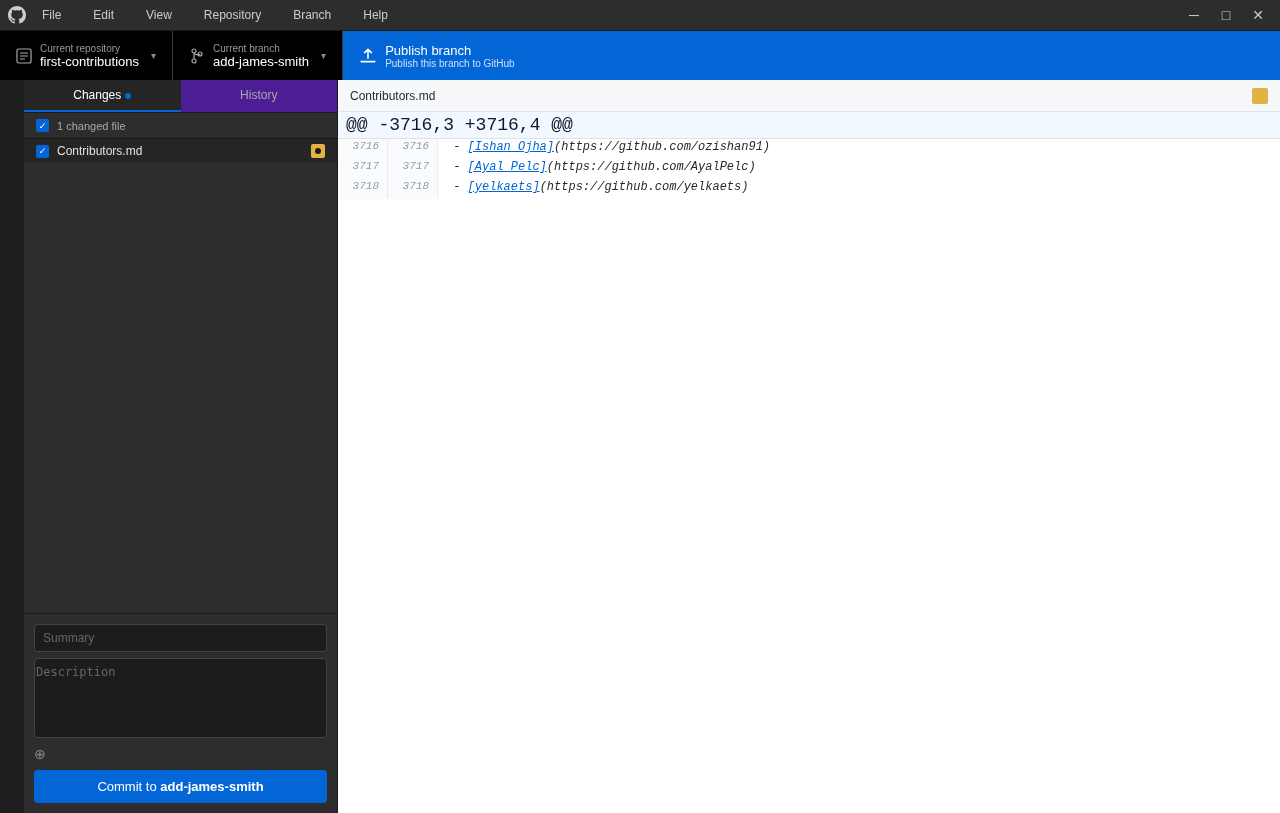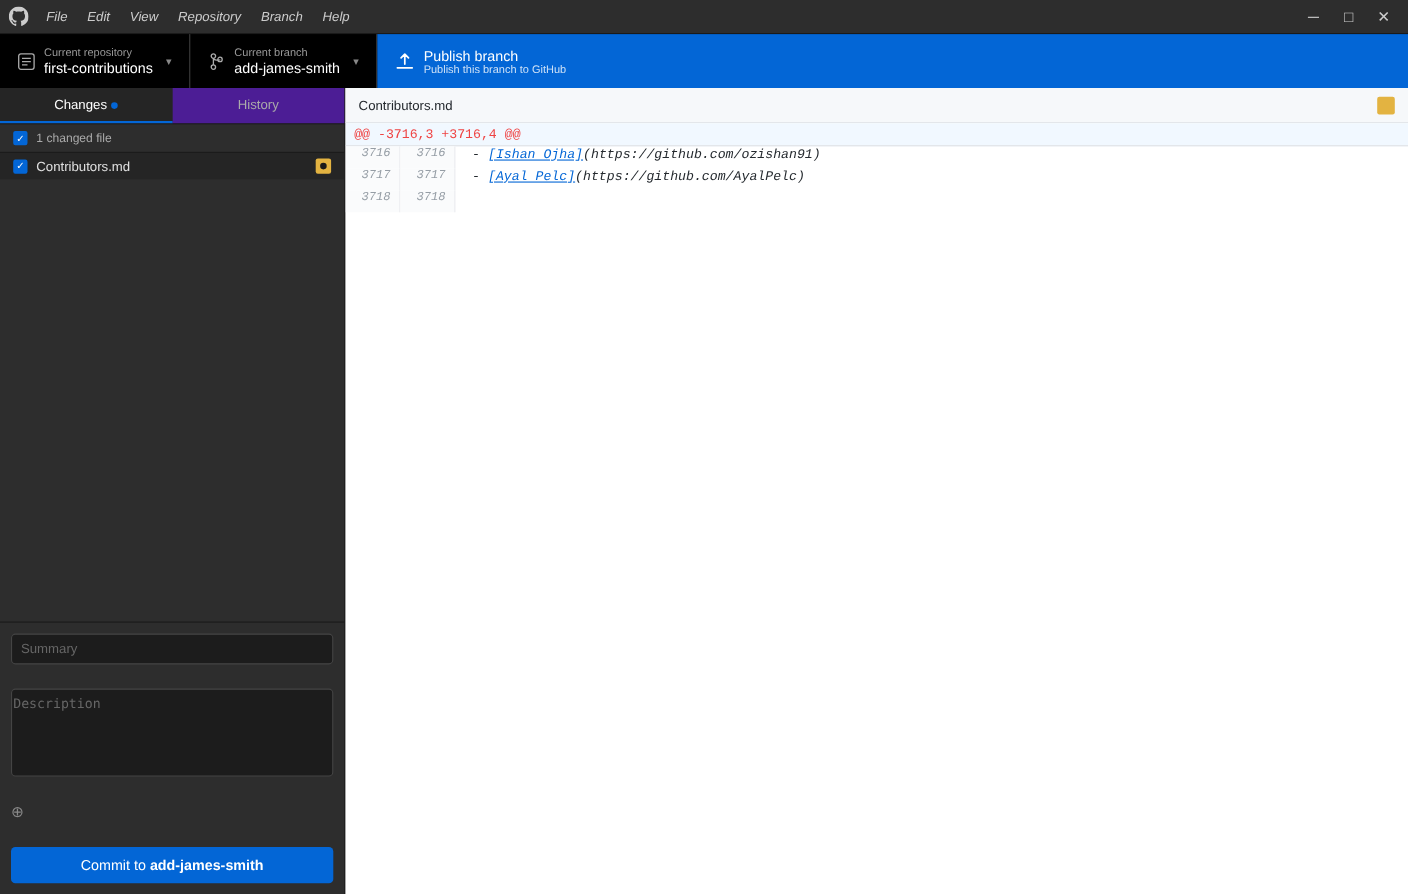--- a/index.html
+++ b/index.html
@@ -28,22 +28,21 @@
       display: flex;
       align-items: center;
       gap: 8px;
     }
     .titlebar-logo {
       width: 18px;
       height: 18px;
     }
     .titlebar-menu {
       display: flex;
-      gap: 2px;
-      font-style: italic;
+      gap: 16px;
     }
     .titlebar-menu span {
       padding: 2px 8px;
       font-size: 12px;
       color: #ccc;
       cursor: pointer;
       border-radius: 3px;
     }
     .titlebar-controls {
       display: flex;
@@ -118,20 +117,21 @@
       height: calc(813px - 80px);
     }
 
     
     .sidebar {
       width: 314px;
       background: #2d2d2d;
       border-right: 1px solid #1a1a1a;
       display: flex;
       flex-direction: column;
+      margin-left: 24px;
     }
 
     
     .tabs {
       display: flex;
       border-bottom: 1px solid #1a1a1a;
     }
     .tab {
       flex: 1;
       padding: 8px 0;
@@ -226,21 +226,21 @@
     .sidebar-spacer {
       flex: 1;
     }
 
     
     .commit-area {
       padding: 10px 10px 10px;
       border-top: 1px solid #1a1a1a;
       display: flex;
       flex-direction: column;
-      gap: 22px;
+      gap: 6px;
     }
     .summary-input {
       width: 100%;
       padding: 6px 8px;
       background: #1c1c1c;
       border: 1px solid #444;
       border-radius: 4px;
       color: #ccc;
       font-size: 12px;
       outline: none;
@@ -323,22 +323,22 @@
     .diff-content {
       flex: 1;
       overflow-y: auto;
       font-family: 'SFMono-Regular', Consolas, 'Liberation Mono', Menlo, monospace;
       font-size: 12px;
       color: #24292e;
     }
     .diff-hunk-header {
       background: #f1f8ff;
       padding: 3px 8px;
-      color: #ef4444;
-      font-size: 12px;
+      color: #0f172a;
+      font-size: 18px;
       border-bottom: 1px solid #dfe2e5;
     }
     .diff-line {
       display: flex;
       min-height: 20px;
       font-style: italic;
     }
     .line-num {
       width: 50px;
       min-width: 50px;
@@ -497,19 +497,20 @@
 
       <div class="diff-line">
         <span class="line-num old">3717</span>
         <span class="line-num new">3717</span>
         <span class="line-content"> - <a href="#">[Ayal Pelc]</a>(https://github.com/AyalPelc)</span>
       </div>
 
       <div class="diff-line">
         <span class="line-num old">3718</span>
         <span class="line-num new">3718</span>
+        <span class="line-content"> - <a href="#">[yelkaets]</a>(https://github.com/yelkaets)</span>
       </div>
 
 
     </div>
   </div>
 
 </div>
 
 </body></html>

